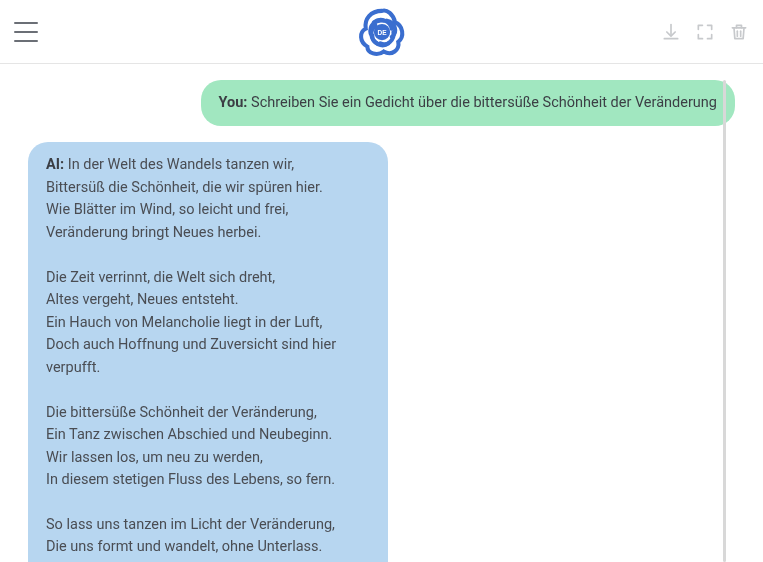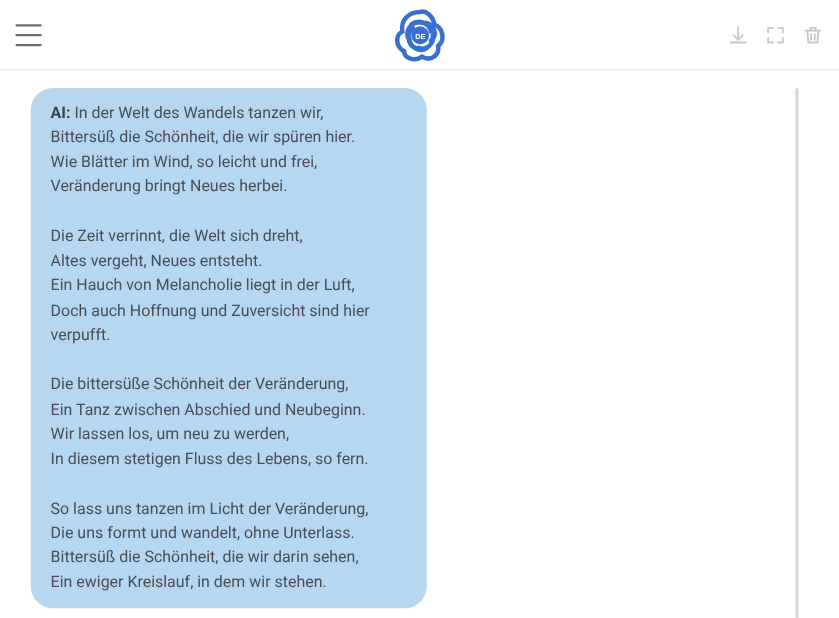--- a/index.html
+++ b/index.html
@@ -74,20 +74,26 @@
           <path d="M6 7l1 13h10l1-13"></path>
           <path d="M10 11v6"></path>
           <path d="M14 11v6"></path>
       </svg>
     </span>
   </div>
 </div>
 
 <div class="chat">
 
+  <div class="msg-row user">
+    <div class="bubble user">
+      <span class="sender">You:</span>
+      <span>Schreiben Sie ein Gedicht über die bittersüße Schönheit der Veränderung</span>
+    </div>
+  </div>
 
   <div class="msg-row ai">
     <div class="bubble ai"><span class="sender">AI:</span> <span>In der Welt des Wandels tanzen wir,
 Bittersüß die Schönheit, die wir spüren hier.
 Wie Blätter im Wind, so leicht und frei,
 Veränderung bringt Neues herbei.
 
 Die Zeit verrinnt, die Welt sich dreht,
 Altes vergeht, Neues entsteht.
 Ein Hauch von Melancholie liegt in der Luft,

